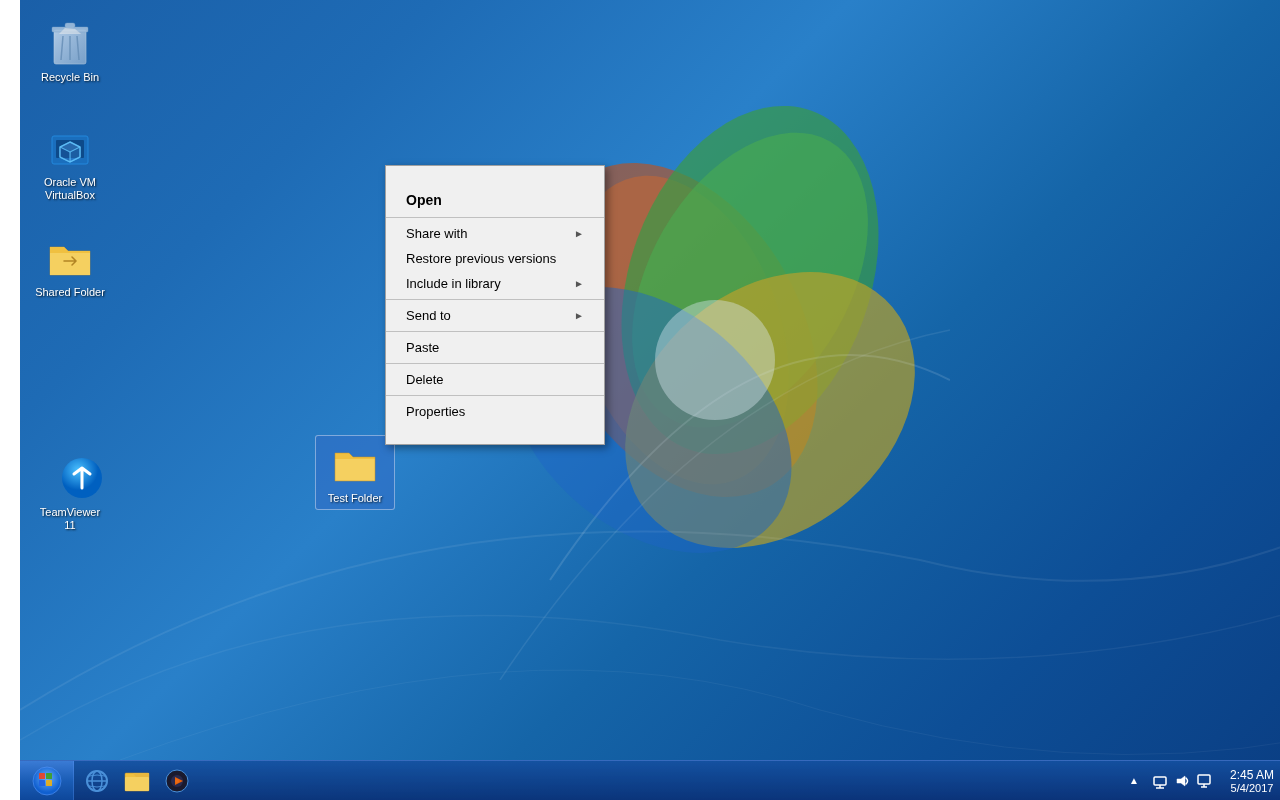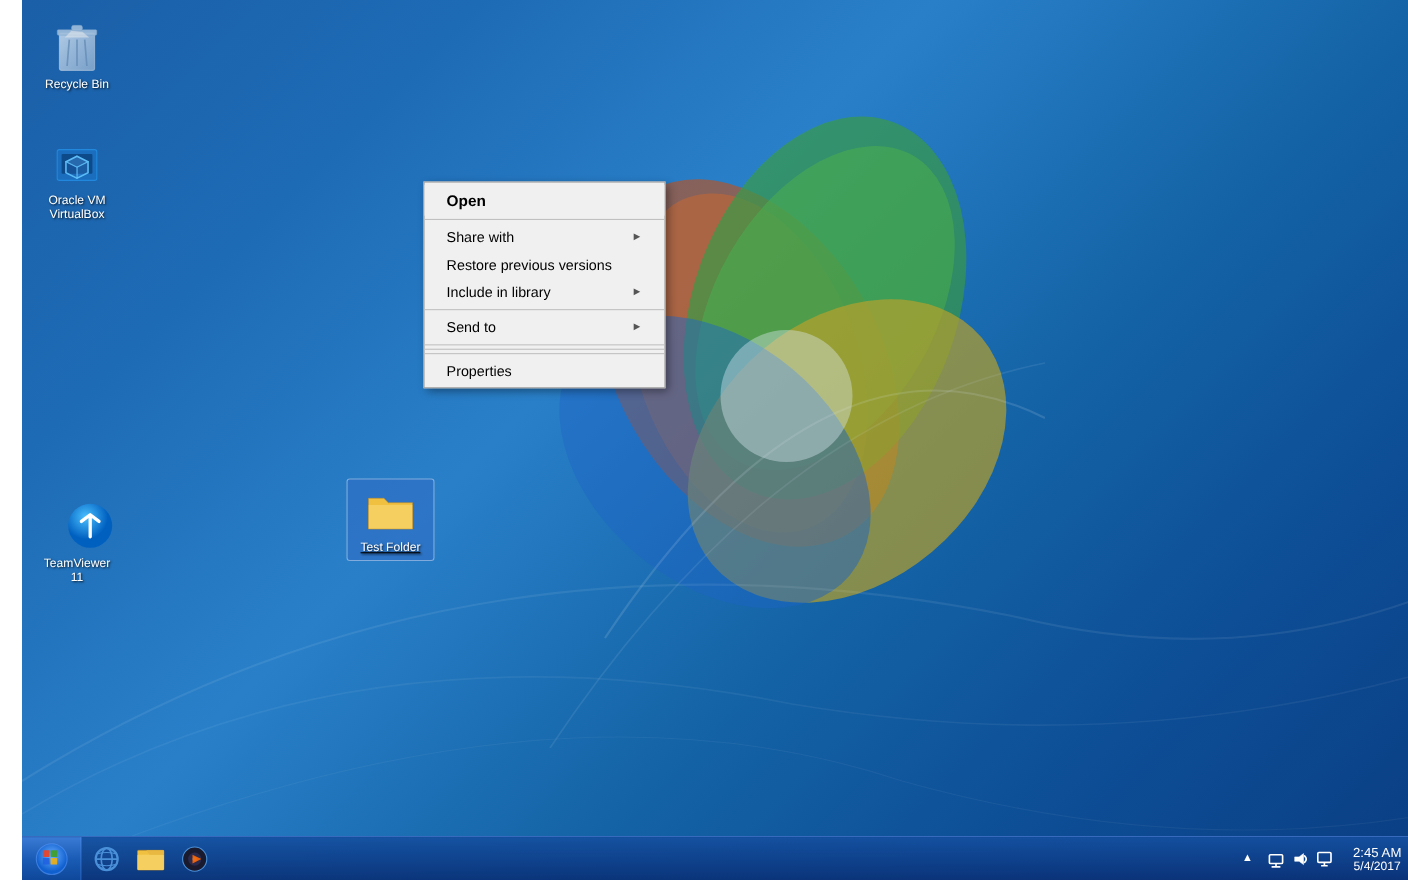--- a/index.html
+++ b/index.html
@@ -60,21 +60,20 @@
       text-align: center;
       text-shadow: 1px 1px 2px rgba(0,0,0,0.8);
       line-height: 1.2;
       word-break: break-word;
     }
 
     
     #test-folder-icon {
       background: rgba(49, 106, 197, 0.5);
       border: 1px solid rgba(255,255,255,0.4);
-      text-decoration: underline;
     }
 
     
     #taskbar {
       position: absolute;
       bottom: 0;
       left: 0;
       width: 1280px;
       height: 40px;
       background: linear-gradient(to bottom, rgba(20,80,160,0.9) 0%, rgba(10,50,120,0.95) 100%);
@@ -164,21 +163,21 @@
     
     #context-menu {
       position: absolute;
       left: 365px;
       top: 165px;
       width: 220px;
       background: #f0f0f0;
       border: 1px solid #a0a0a0;
       box-shadow: 3px 3px 8px rgba(0,0,0,0.4);
       z-index: 1000;
-      padding: 2px 0;
+      padding: 20px 0;
     }
 
     .ctx-item {
       padding: 5px 20px;
       font-size: 13px;
       color: #000;
       cursor: pointer;
       display: flex;
       align-items: center;
       justify-content: space-between;
@@ -274,20 +273,32 @@
 
         <polygon points="22,16 32,21 32,31 22,36 12,31 12,21" fill="none" stroke="rgba(100,200,255,0.8)" stroke-width="1.5"></polygon>
         <polygon points="22,16 32,21 22,26 12,21" fill="rgba(100,180,255,0.3)" stroke="rgba(100,200,255,0.6)" stroke-width="1"></polygon>
         <polygon points="22,26 32,21 32,31 22,36" fill="rgba(60,140,220,0.3)" stroke="rgba(100,200,255,0.6)" stroke-width="1"></polygon>
         <polygon points="22,26 12,21 12,31 22,36" fill="rgba(40,100,180,0.3)" stroke="rgba(100,200,255,0.6)" stroke-width="1"></polygon>
       </svg>
     </div>
     <span class="icon-label">Oracle VM VirtualBox</span>
   </div>
 
+  <div class="desktop-icon" style="top:230px;left:10px;">
+    <div class="icon-img">
+      <svg width="44" height="38" viewBox="0 0 44 38">
+        <path d="M2,8 L2,36 L42,36 L42,12 L20,12 L16,8 Z" fill="#e8b847" stroke="#c89020" stroke-width="0.5"></path>
+        <path d="M2,8 L16,8 L20,12 L42,12 L42,36 L2,36 Z" fill="#f0c040"></path>
+        <path d="M2,14 L42,14 L42,36 L2,36 Z" fill="#f5d060"></path>
+
+        <path d="M16,22 L28,22 M24,18 L28,22 L24,26" stroke="rgba(150,100,10,0.7)" stroke-width="1.5" fill="none" stroke-linecap="round"></path>
+      </svg>
+    </div>
+    <span class="icon-label">Shared Folder</span>
+  </div>
 
 
   <div class="desktop-icon" style="top:450px;left:10px;align-items:flex-end;">
     <div class="icon-img">
       <svg width="44" height="44" viewBox="0 0 44 44">
         <circle cx="22" cy="22" r="20" fill="url(#tv11Grad)"></circle>
         <defs>
           <radialGradient id="tv11Grad" cx="40%" cy="30%">
             <stop offset="0%" style="stop-color:#4ac0ff"></stop>
             <stop offset="100%" style="stop-color:#0060c0"></stop>
@@ -326,21 +337,27 @@
     <div class="ctx-item">
       <span>Include in library</span>
       <span class="ctx-arrow">►</span>
     </div>
     <div class="ctx-separator"></div>
     <div class="ctx-item">
       <span>Send to</span>
       <span class="ctx-arrow">►</span>
     </div>
     <div class="ctx-separator"></div>
+    <div class="ctx-item">
+      <span>Paste</span>
+    </div>
     <div class="ctx-separator"></div>
+    <div class="ctx-item">
+      <span>Delete</span>
+    </div>
     <div class="ctx-separator"></div>
     <div class="ctx-item">
       <span>Properties</span>
     </div>
 
   </div>
 
   <div id="taskbar">
 
     <button id="start-button">

